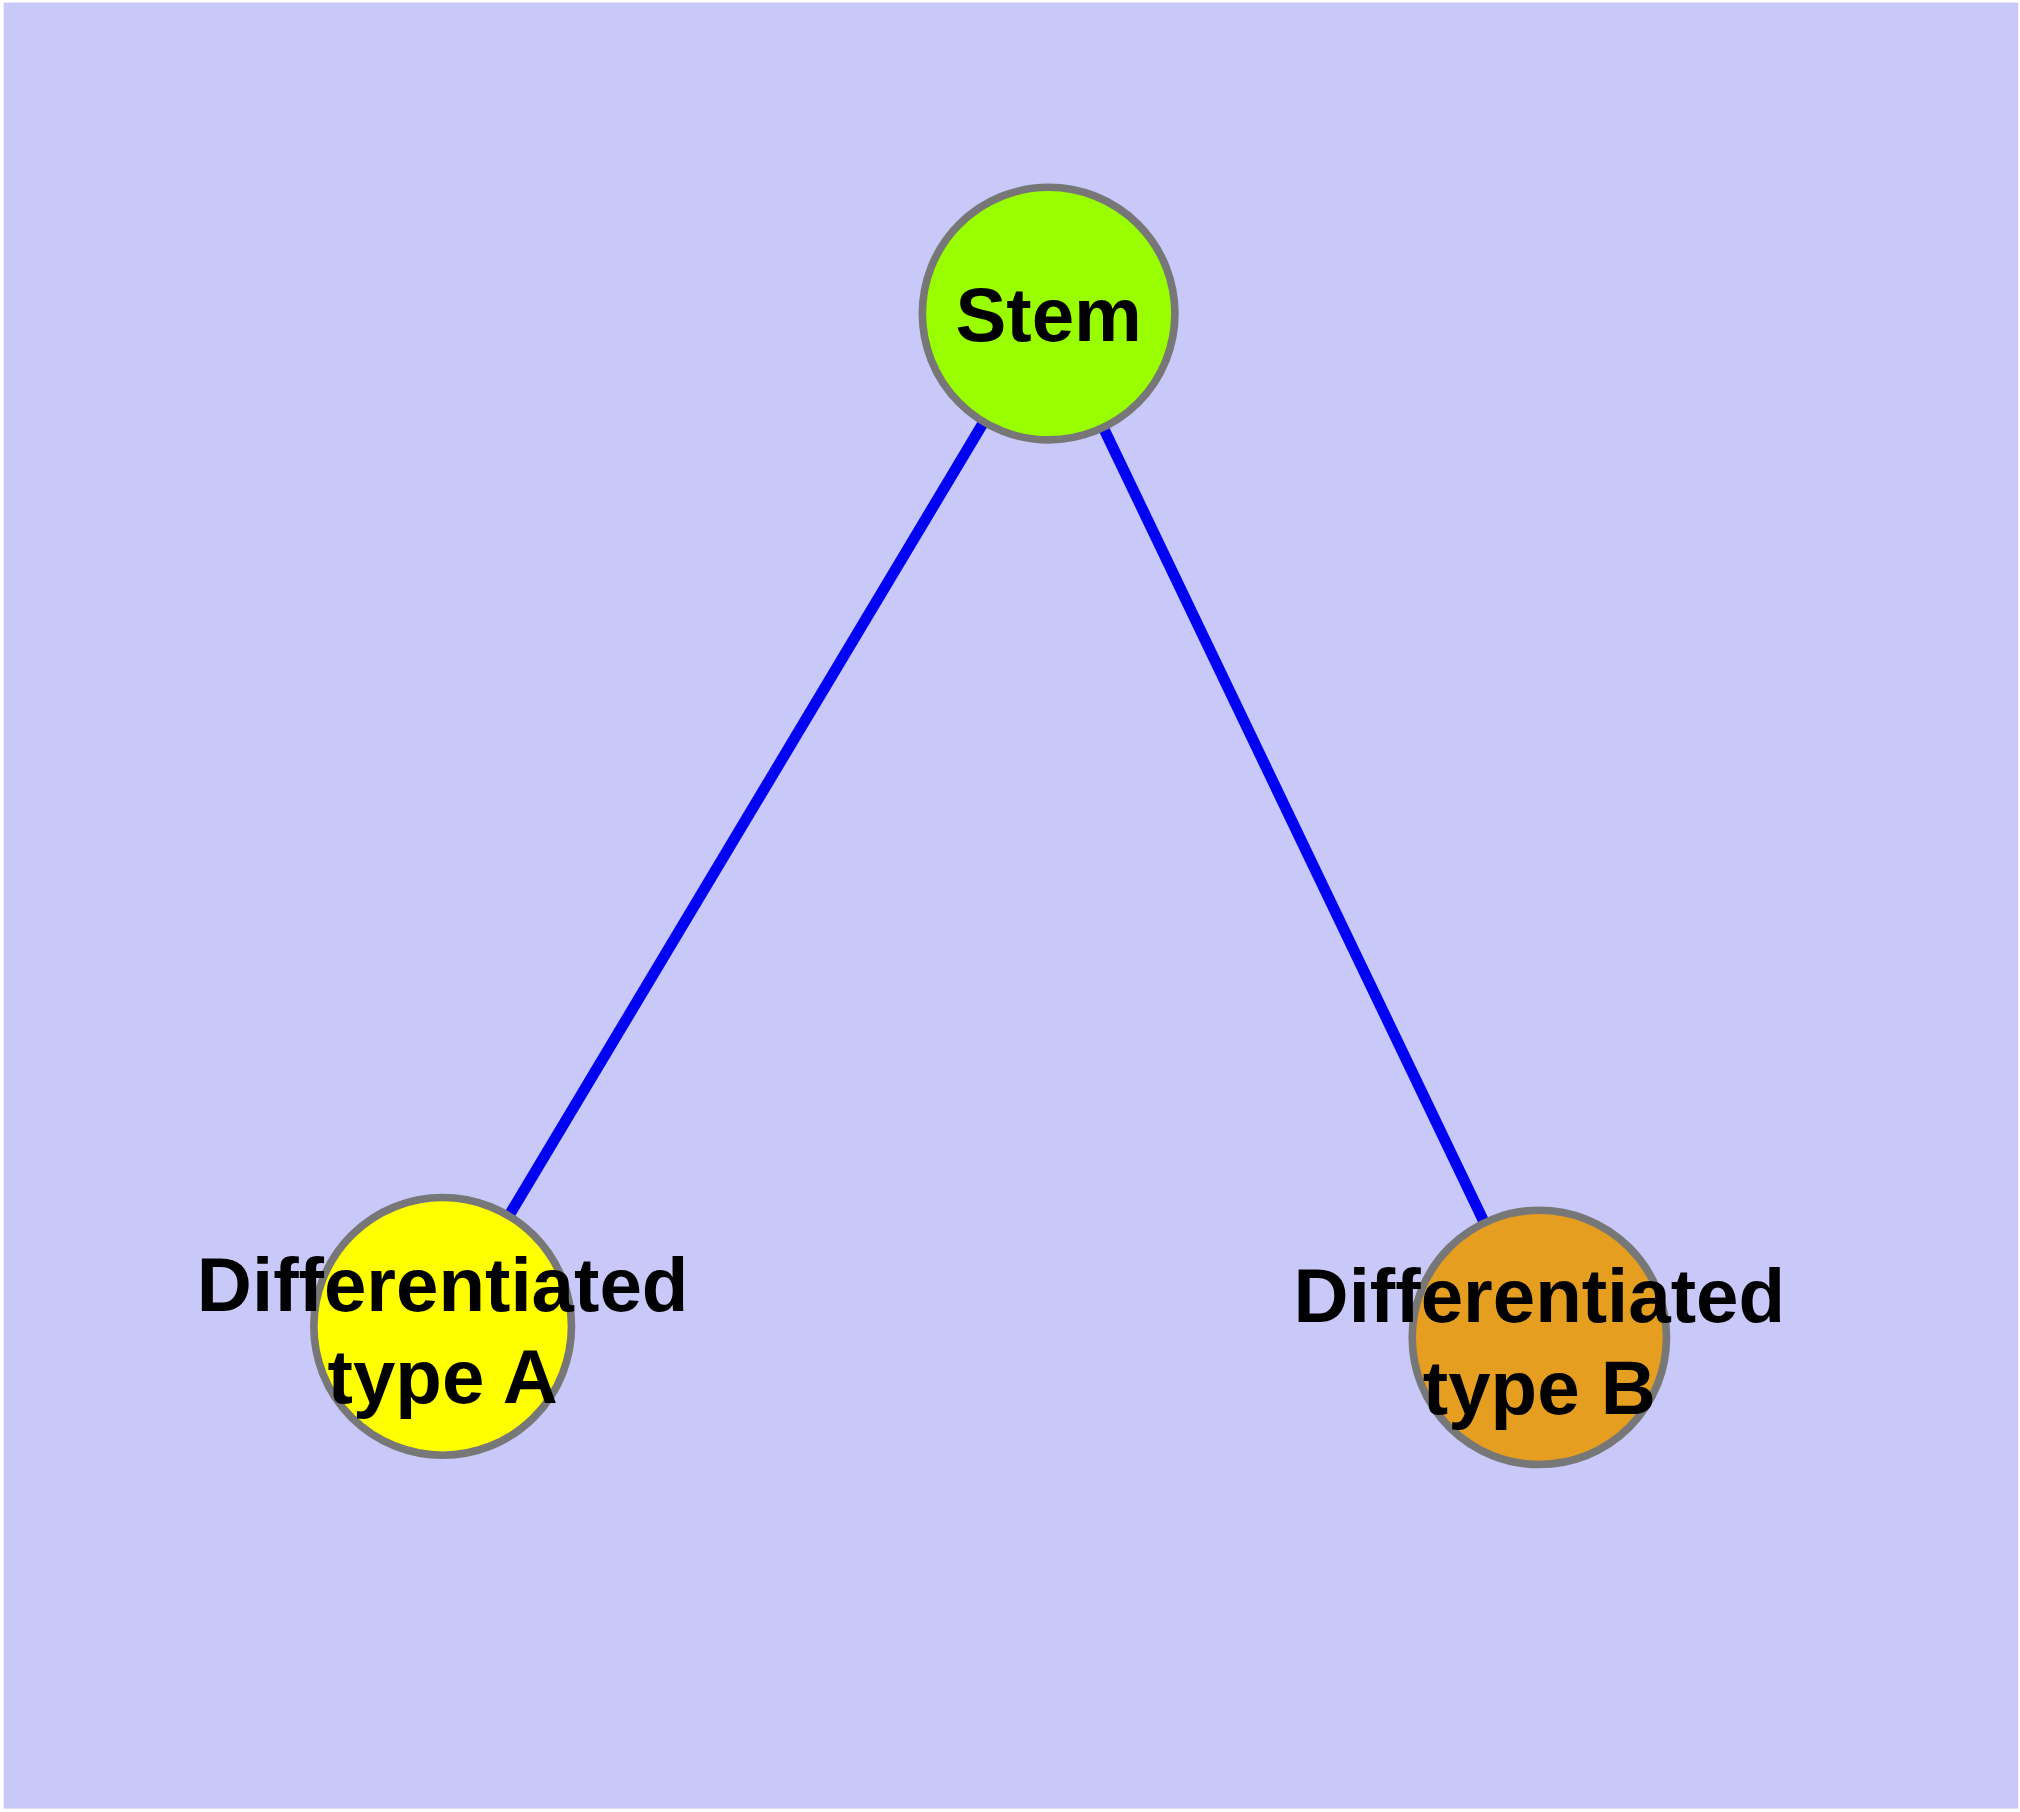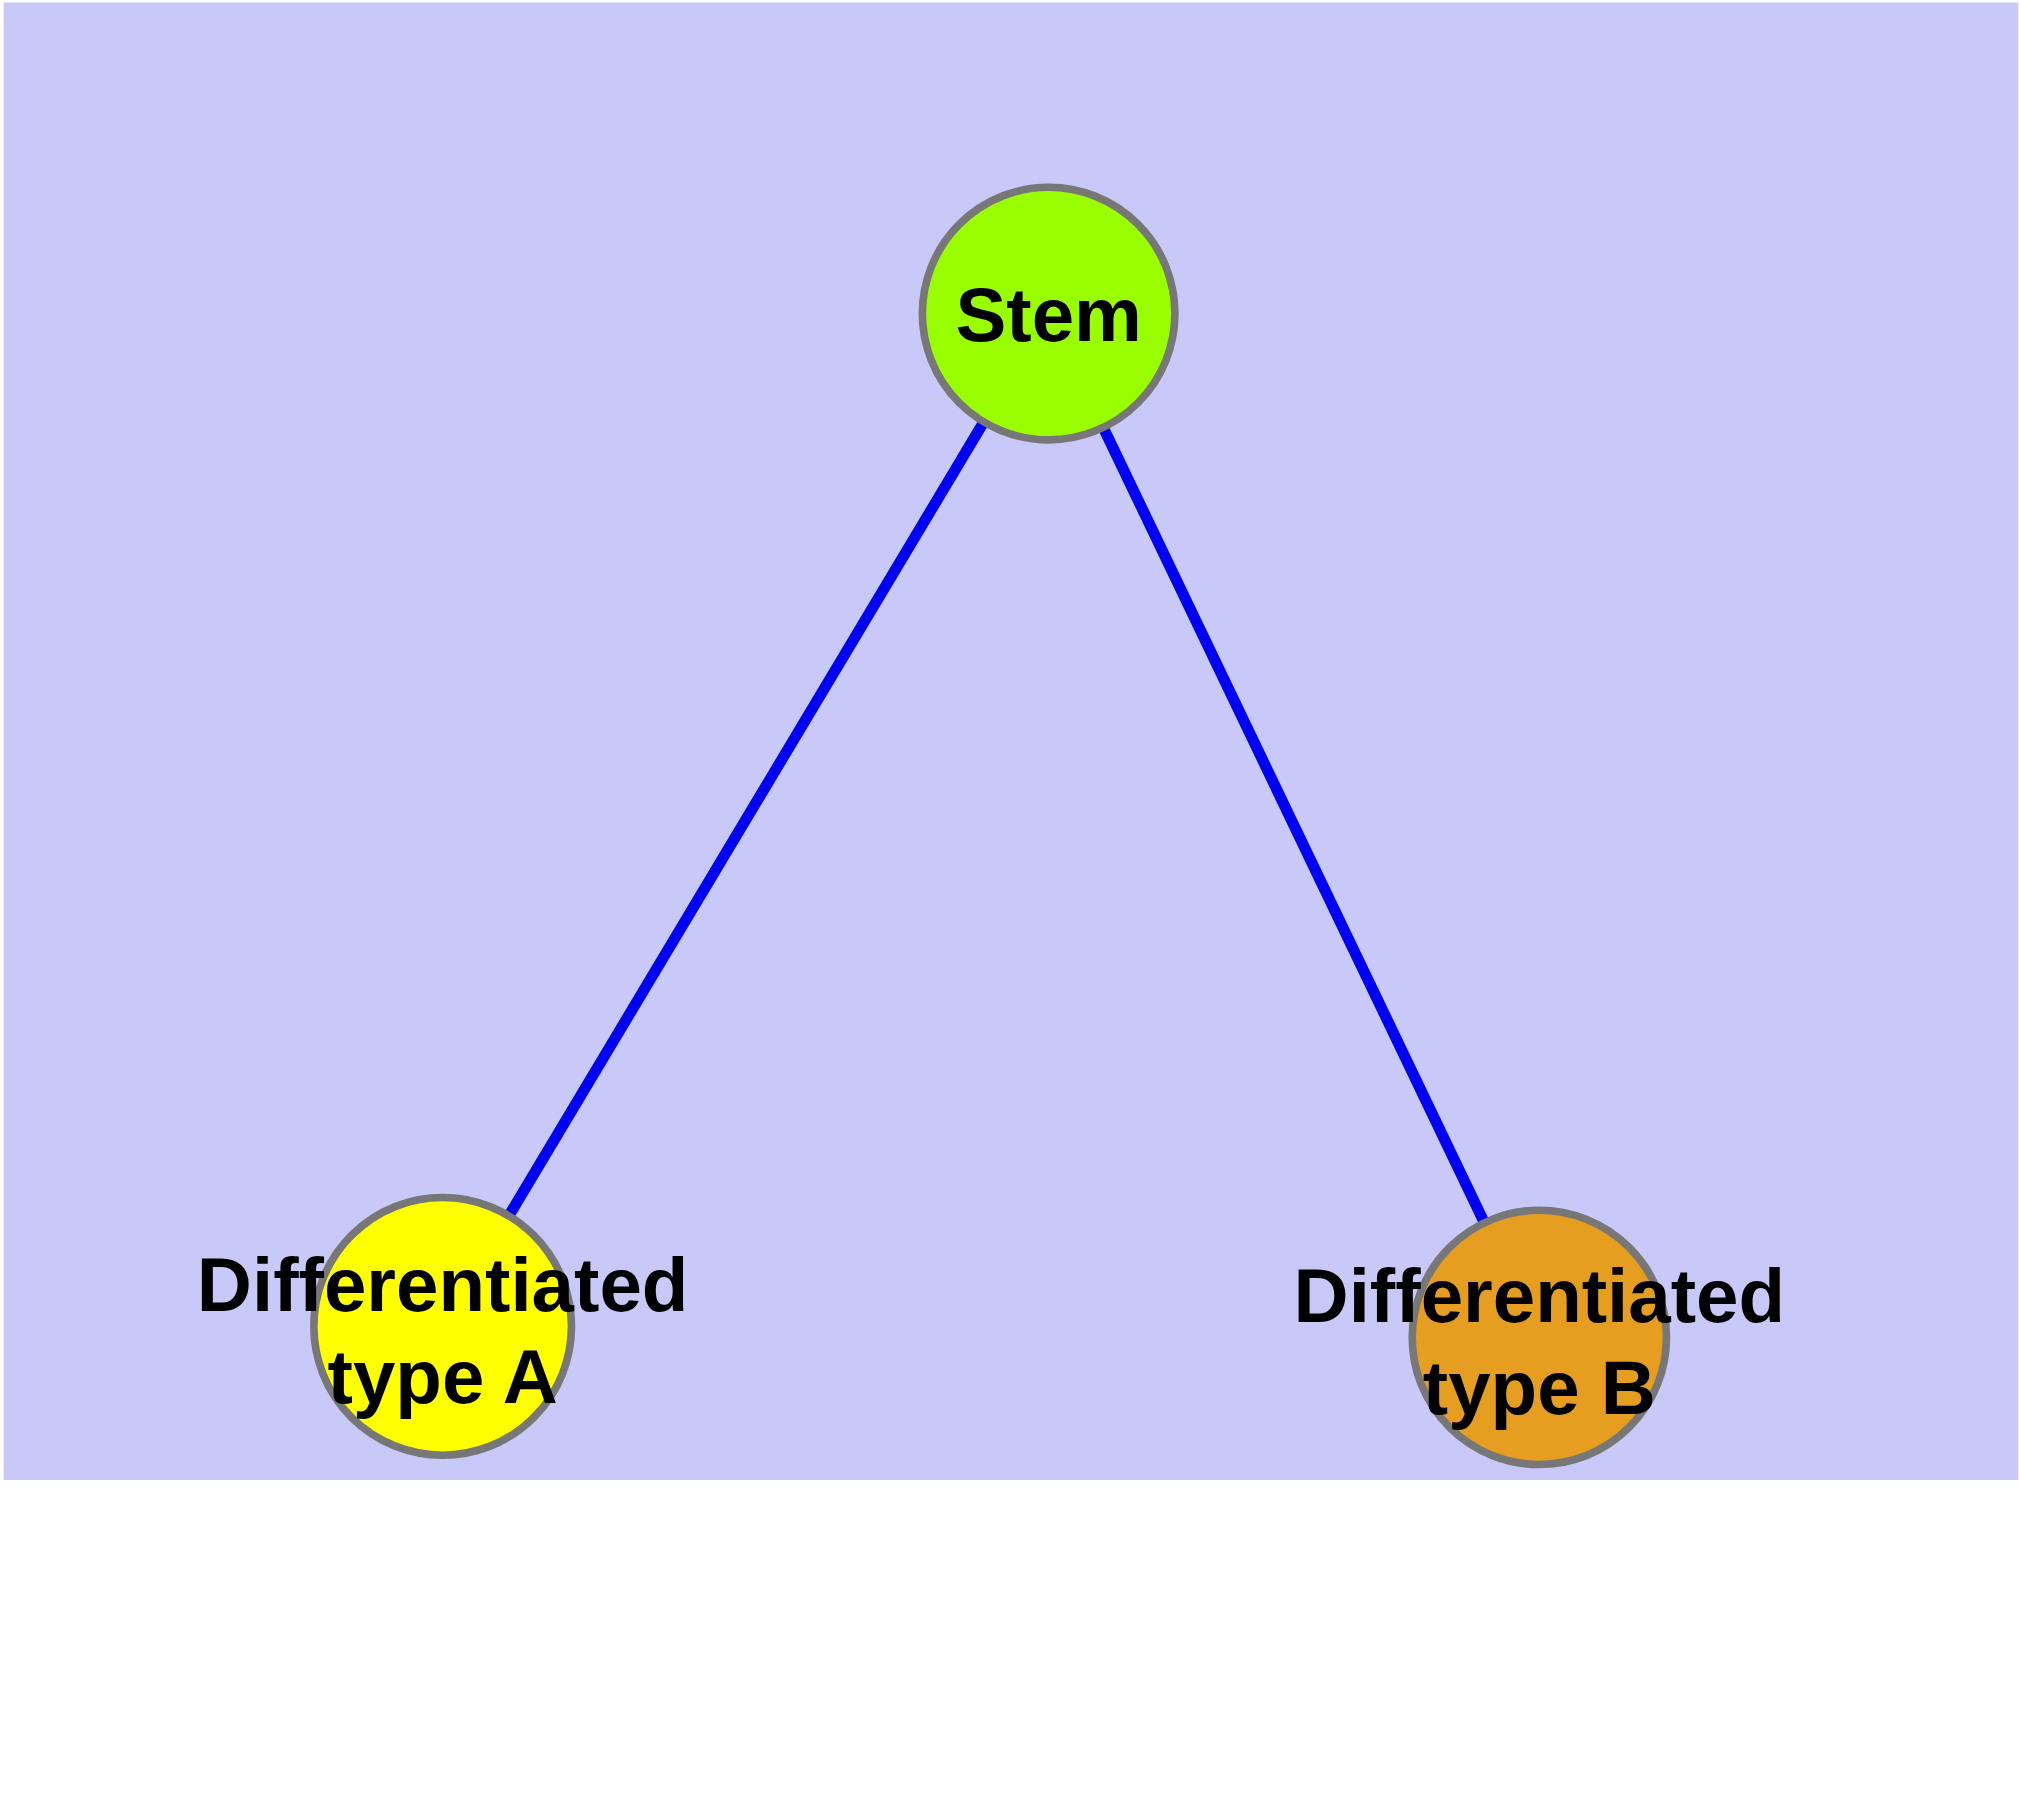--- a/index.html
+++ b/index.html
@@ -6,21 +6,21 @@
     margin: 0;
     padding: 0;
     width: 2021px;
     height: 1812px;
     background: #ffffff;
     font-family: "Liberation Sans", sans-serif;
   }
   .stage {
     position: relative;
     width: 2021px;
-    height: 1480px;
+    height: 1812px;
     overflow: hidden;
   }
   svg.diagram {
     position: absolute;
     left: 0;
     top: 0;
     display: block;
   }
   .edge {
     stroke-width: 13px;

